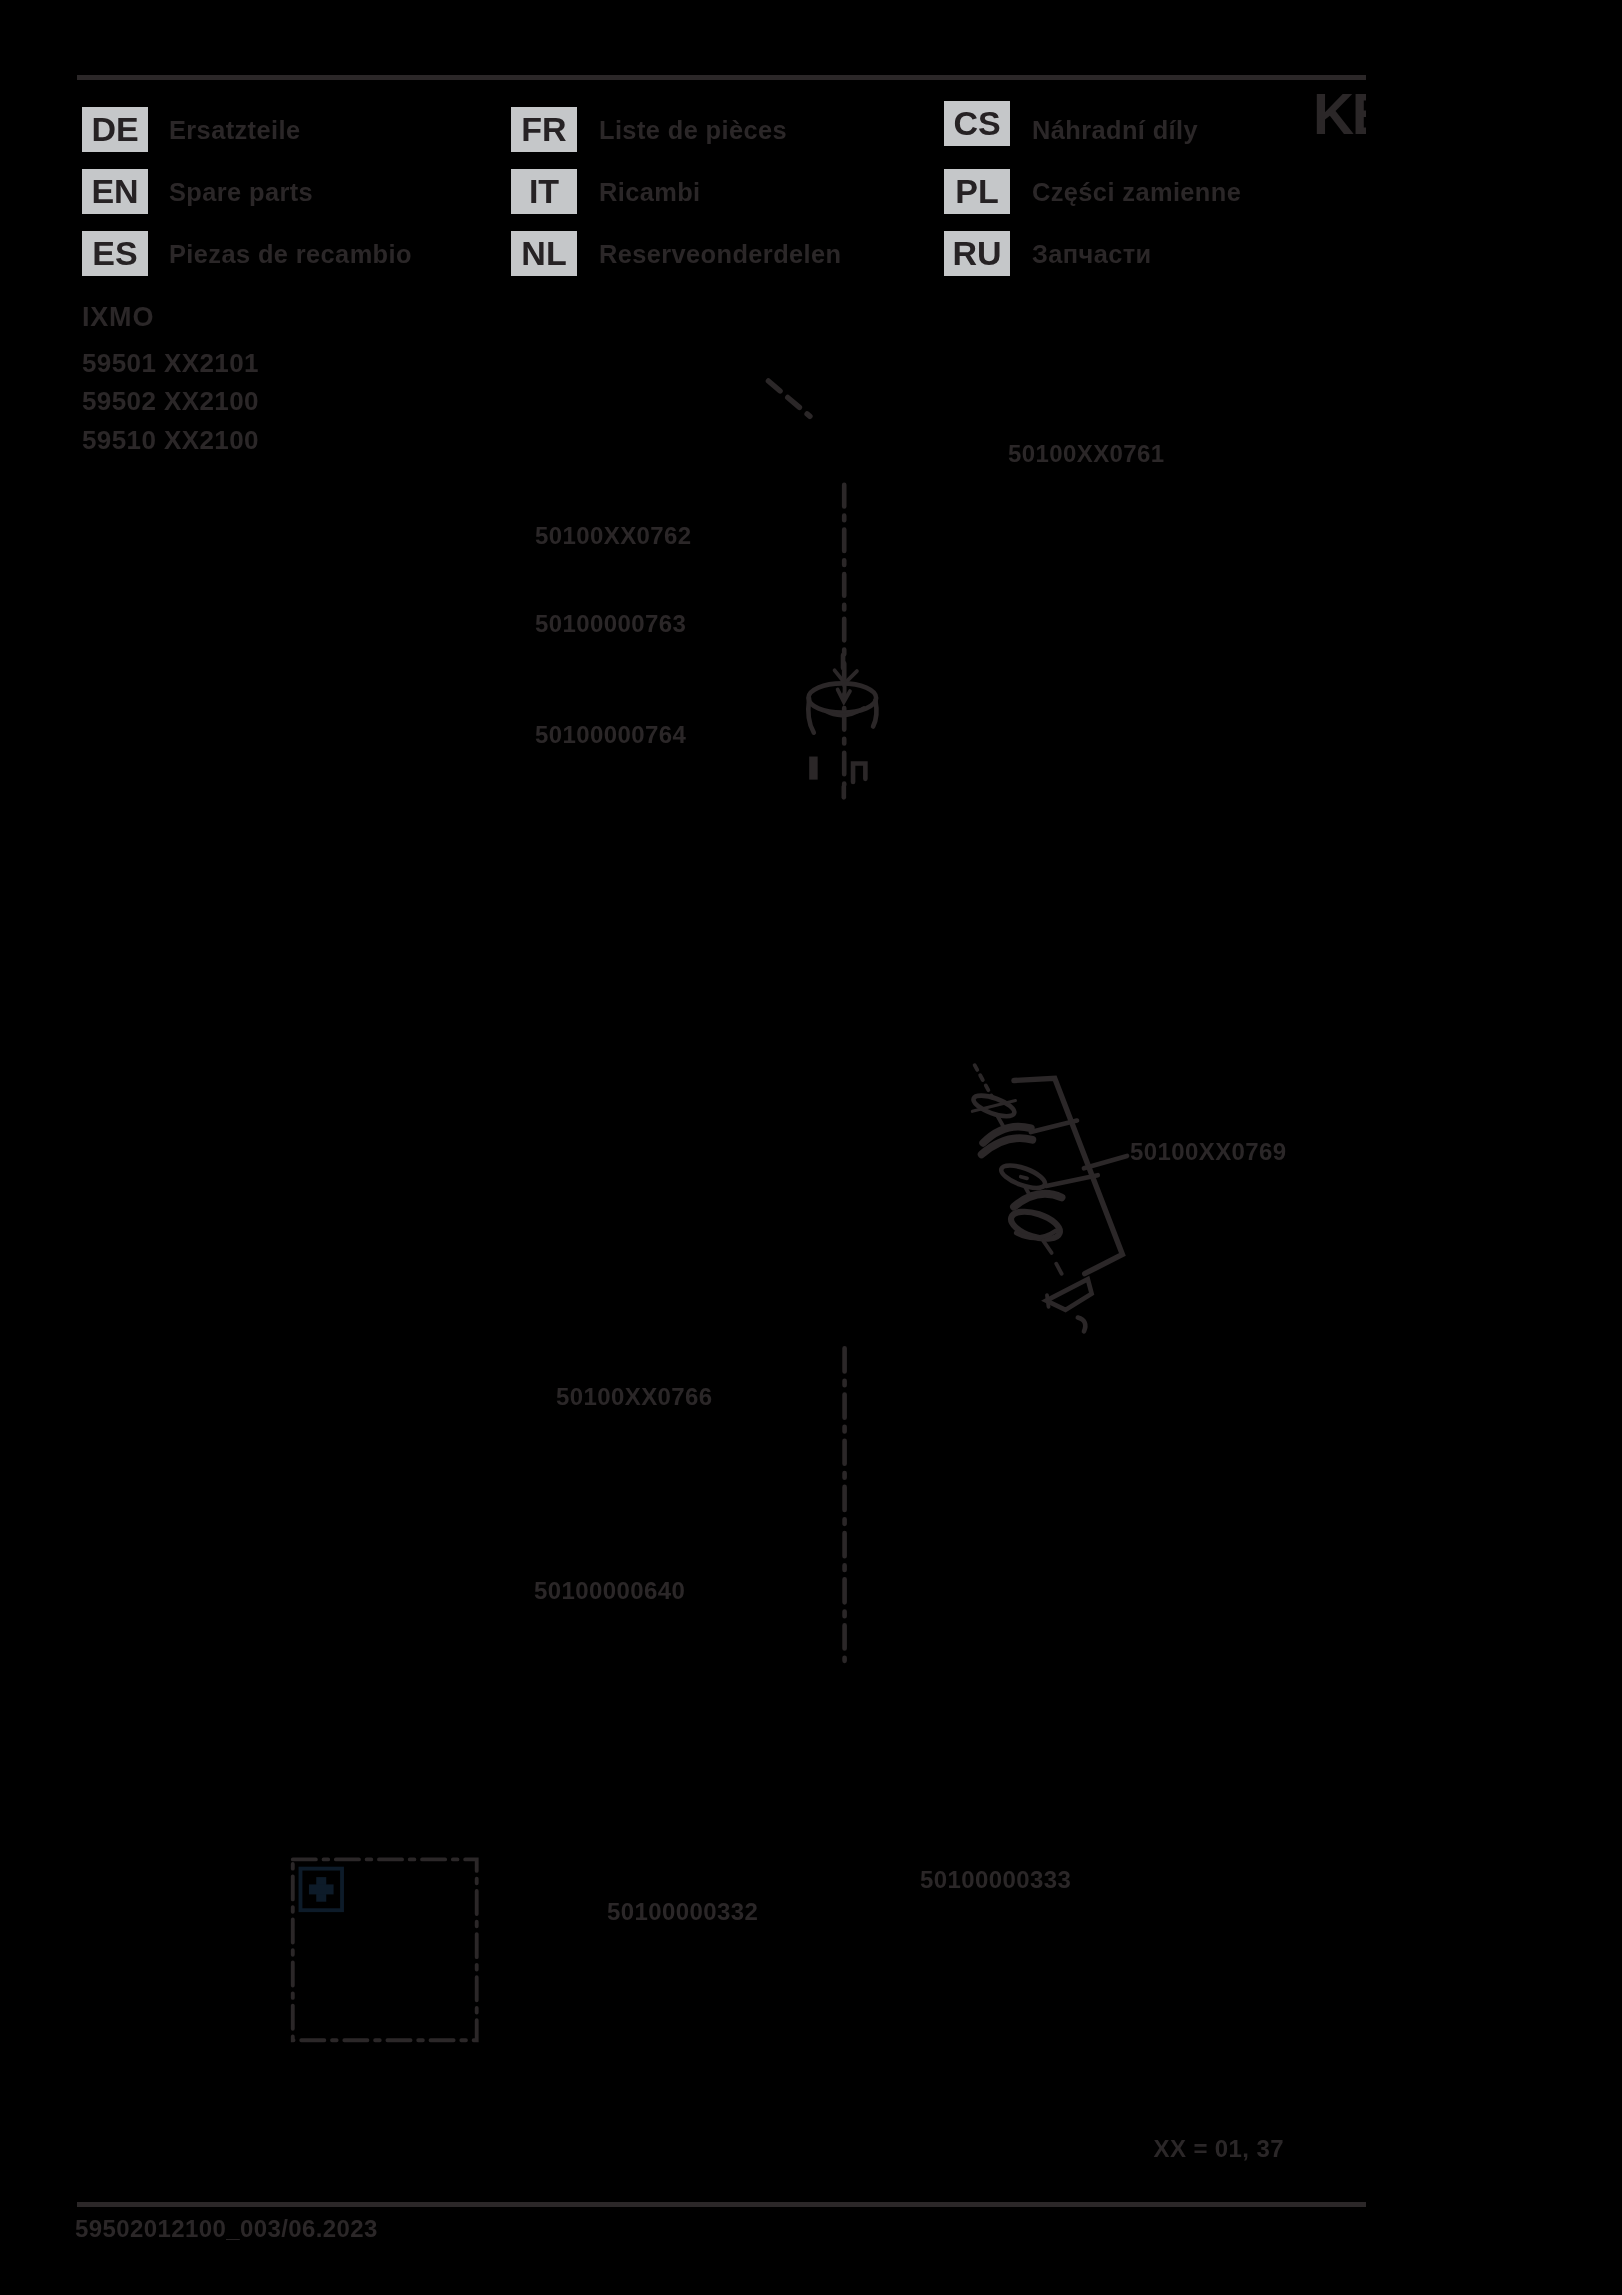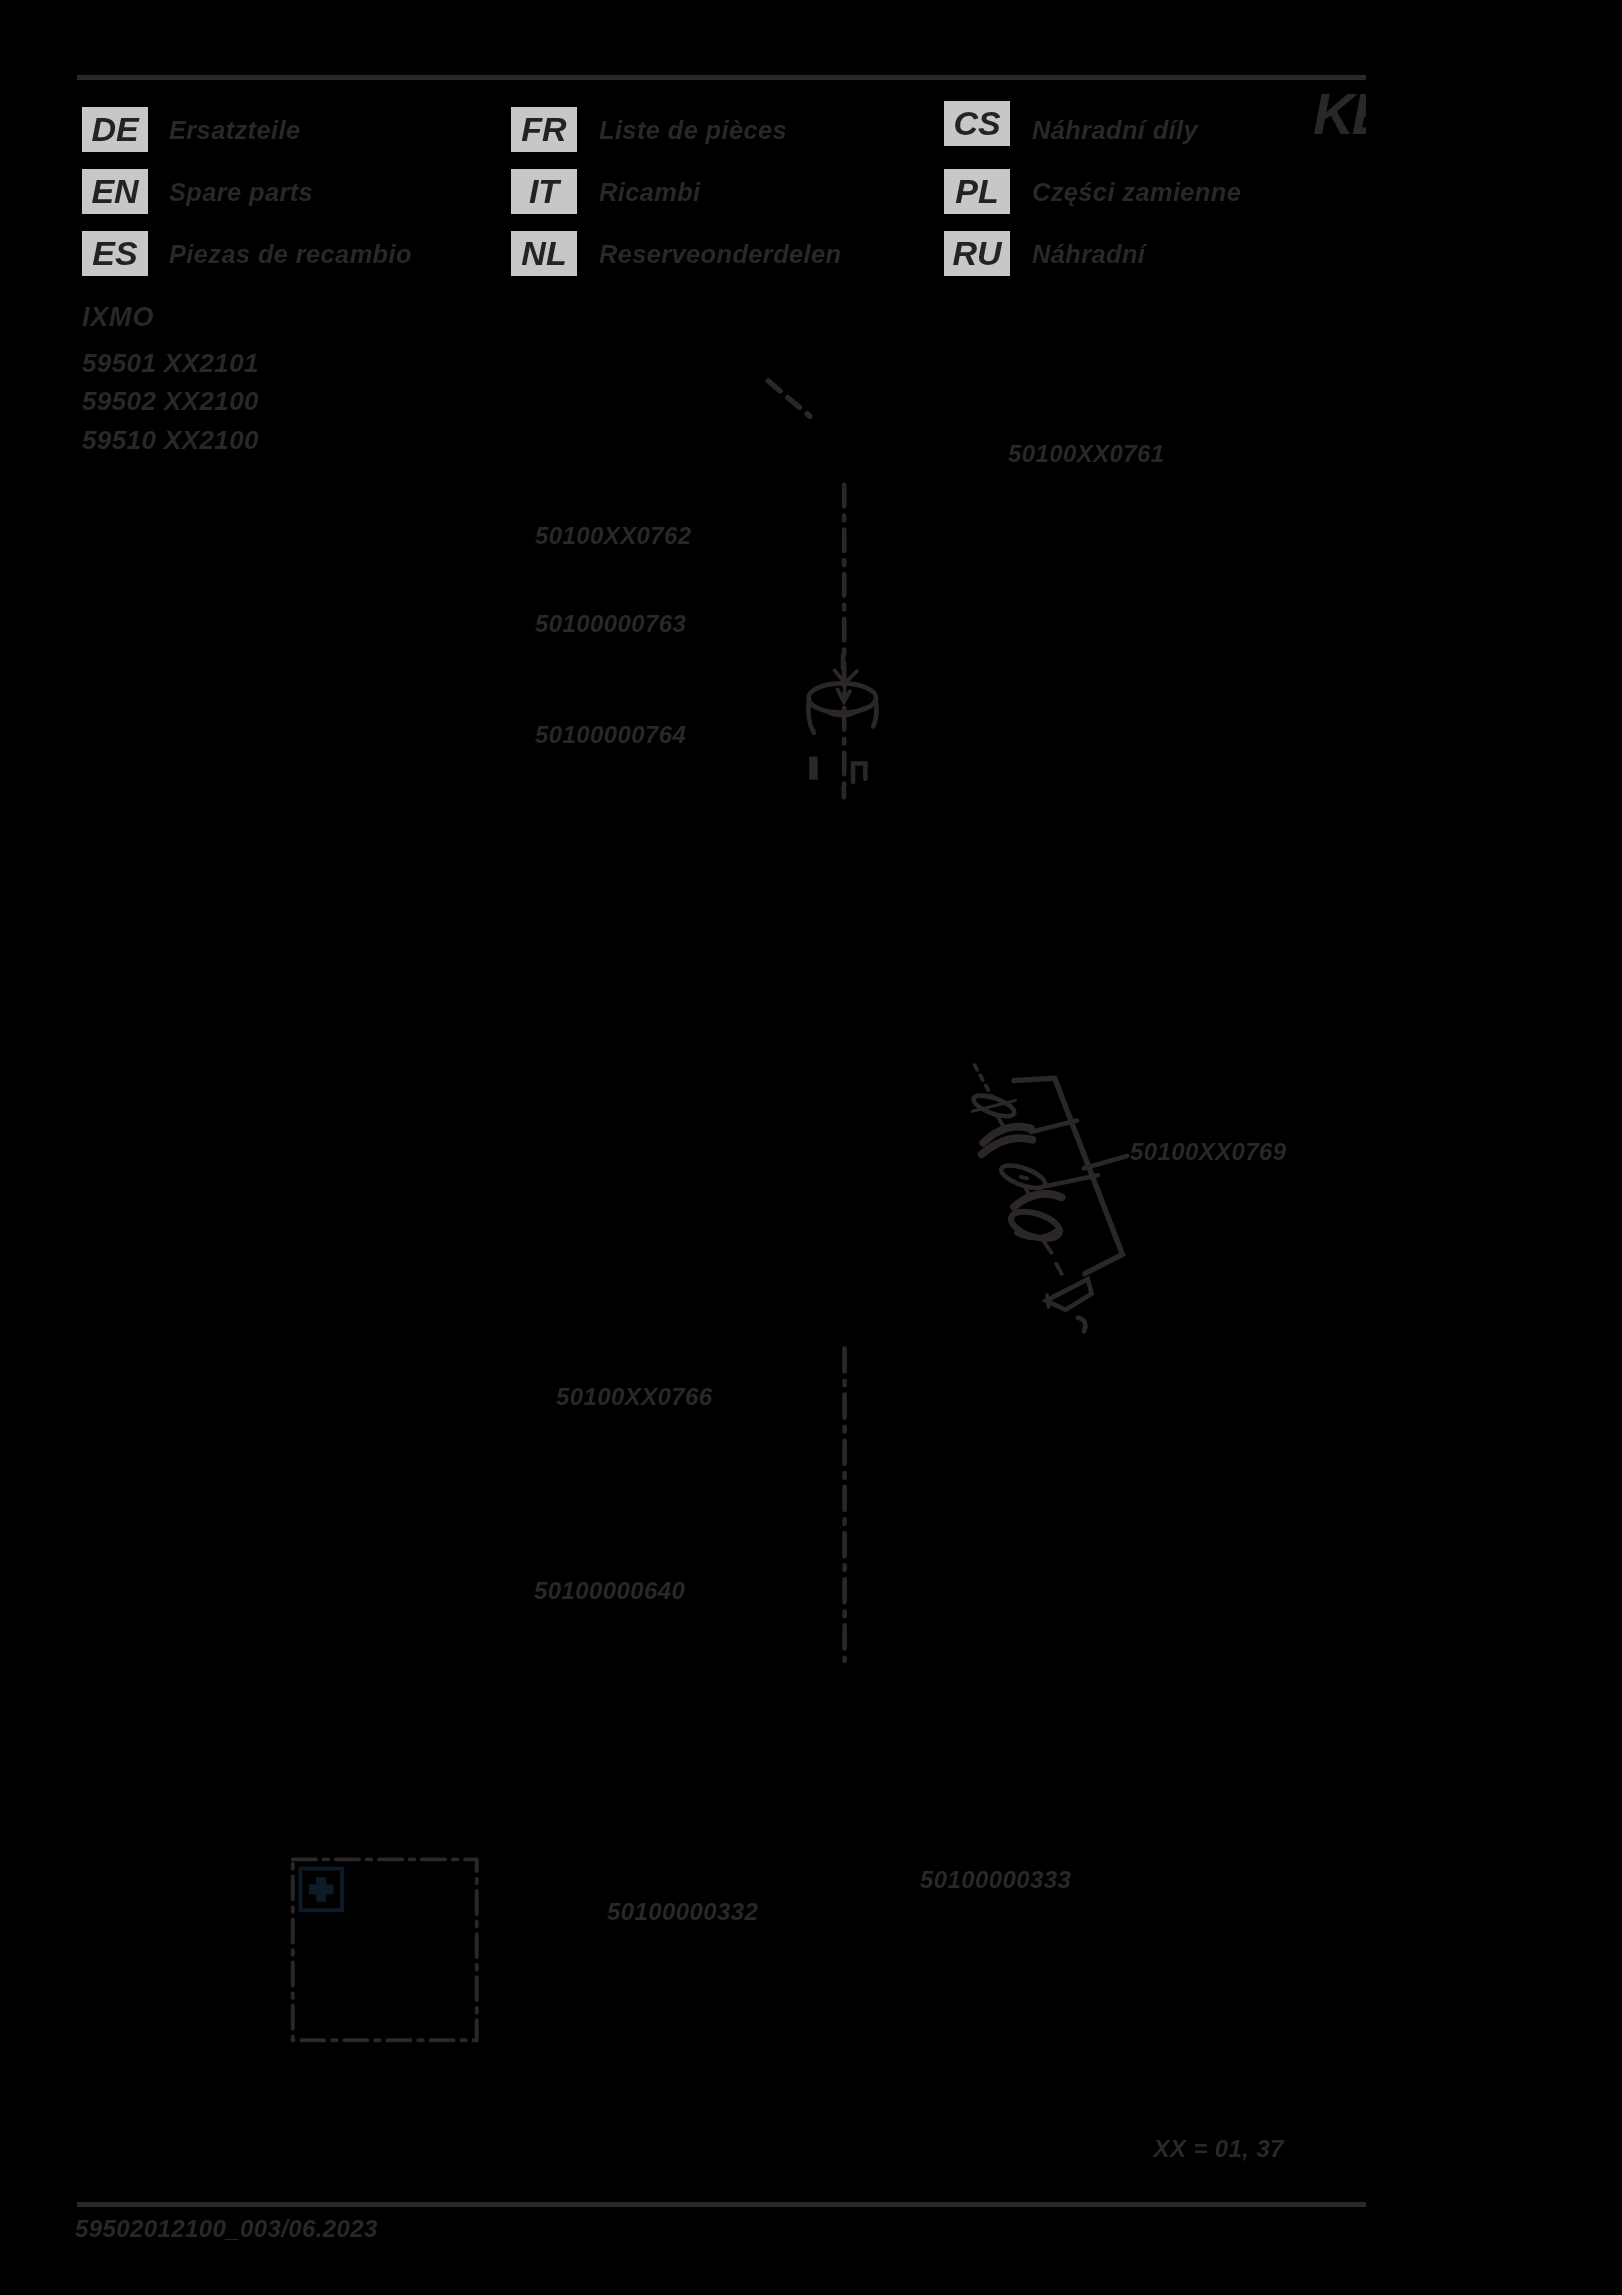--- a/index.html
+++ b/index.html
@@ -10,21 +10,20 @@
     --icon-accent:#0d1b29;
   }
   *{box-sizing:border-box;margin:0;padding:0;}
   html,body{background:var(--bg);}
   body{font-family:"Liberation Sans", sans-serif;}
   .page{
     position:relative;
     width:1366px;height:2295px;
     background:var(--bg);
     overflow:hidden;
-    font-style:italic;
   }
   .rule{
     position:absolute;left:77px;width:1470px;height:5.4px;
     background:var(--ink);
   }
   .rule.top{top:75px;}
   .rule.bottom{top:2202px;}
   .lang-badge{
     position:absolute;width:66px;height:45px;
     background:var(--badge-bg);color:var(--badge-text);
@@ -84,21 +83,21 @@
   <div class="lang-badge" style="left:511px;top:169px;"><span>IT</span></div>
   <div class="lang-label" style="left:599px;top:169px;">Ricambi</div>
   <div class="lang-badge" style="left:511px;top:231px;"><span>NL</span></div>
   <div class="lang-label" style="left:599px;top:231px;">Reserveonderdelen</div>
 
   <div class="lang-badge" style="left:944px;top:101px;"><span>CS</span></div>
   <div class="lang-label" style="left:1032px;top:107px;">Náhradní díly</div>
   <div class="lang-badge" style="left:944px;top:169px;"><span>PL</span></div>
   <div class="lang-label" style="left:1032px;top:169px;">Części zamienne</div>
   <div class="lang-badge" style="left:944px;top:231px;"><span>RU</span></div>
-  <div class="lang-label" style="left:1032px;top:231px;">Náhradní</div>
+  <div class="lang-label" style="left:1032px;top:231px;">Запчасти</div>
 
   <div class="brand"><span>KEUC</span><span class="overlap">O</span></div>
 
   <div class="series-title">IXMO</div>
   <div class="model" style="top:348px;">59501 XX2101</div>
   <div class="model" style="top:386px;">59502 XX2100</div>
   <div class="model" style="top:425px;">59510 XX2100</div>
 
   <svg class="diagram" width="1623" height="2295" viewBox="0 0 2108 2982">
     <g stroke="#2b2728" fill="none" stroke-linecap="round">

